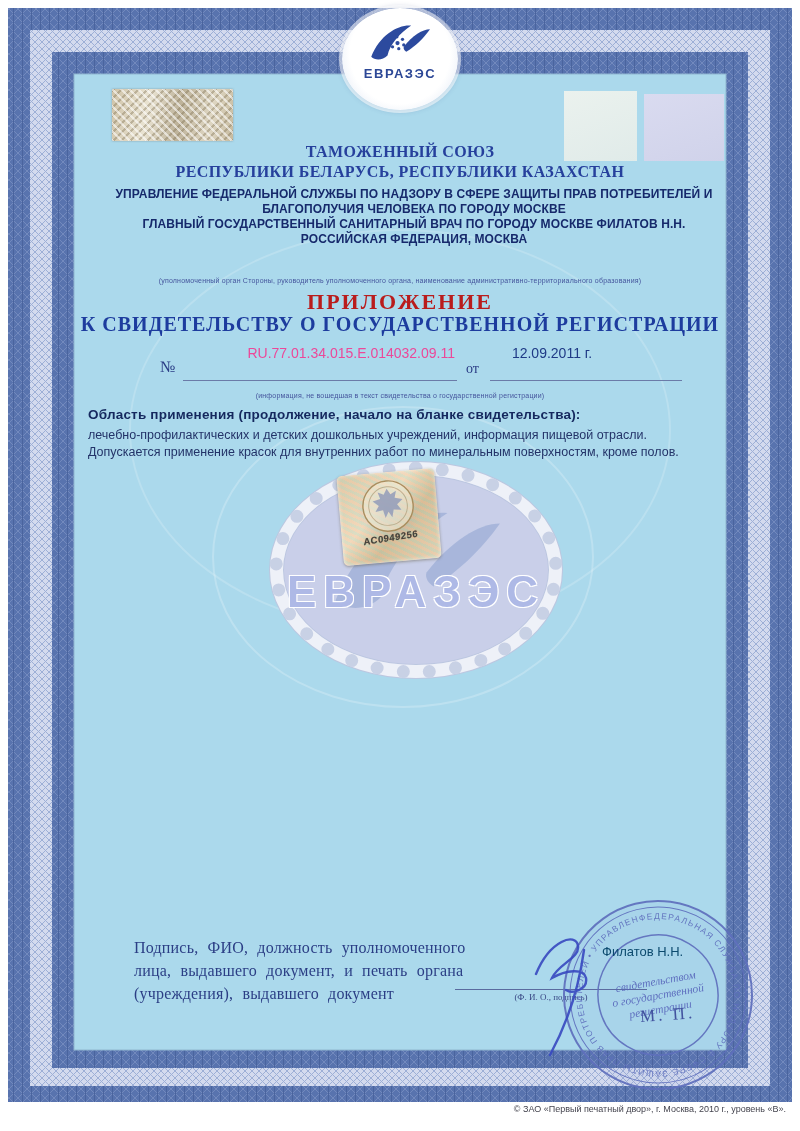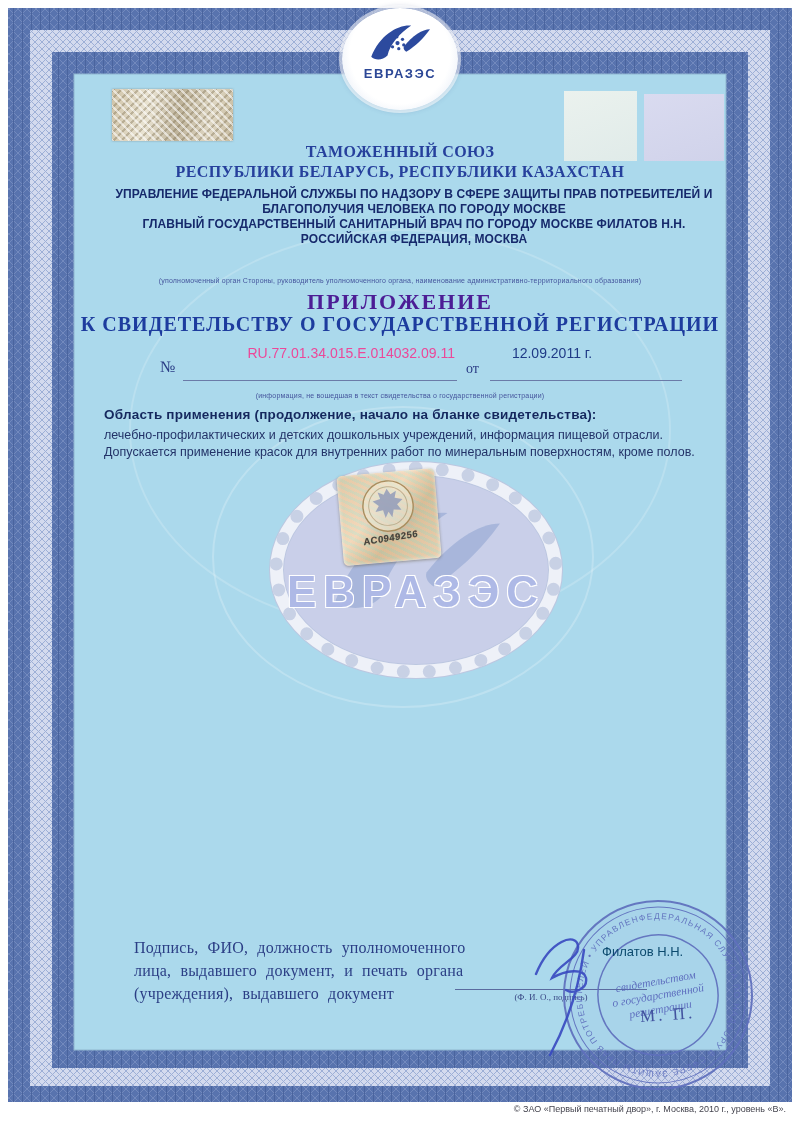--- a/index.html
+++ b/index.html
@@ -36,34 +36,34 @@
   .hdr-overlap{position:relative;margin-top:2px;}
   .hdr-overlap .hdr-serif{position:absolute;left:0;top:0;width:100%;opacity:.92;}
   .hdr-sans{position:relative;padding-top:3px;font-size:12px;line-height:15px;font-weight:bold;
     color:#16296b;letter-spacing:.1px;padding-left:28px;}
 
   .footnote{width:652px;left:74px;text-align:center;font-size:7px;color:#44549c;
     letter-spacing:.2px;z-index:4;}
 
   
   .title1{left:74px;top:289px;width:652px;text-align:center;font-family:"Liberation Serif",serif;
-    font-weight:bold;font-size:22px;color:#4c1d95;letter-spacing:2px;z-index:4;}
+    font-weight:bold;font-size:22px;color:#b91c1c;letter-spacing:2px;z-index:4;}
   .title2{left:74px;top:313px;width:652px;text-align:center;font-family:"Liberation Serif",serif;
     font-weight:bold;font-size:20px;color:#1d3c9e;letter-spacing:1px;z-index:4;}
 
   
   .no-label{left:160px;top:358px;font-family:"Liberation Serif",serif;font-size:16px;color:#2a3c85;z-index:4;}
   .num-value{left:183px;top:345px;width:272px;text-align:right;font-size:14px;color:#ec4899;z-index:4;}
   .num-line{left:183px;top:380px;width:274px;height:0;border-top:1px solid #6b7ba8;z-index:4;}
   .ot-label{left:466px;top:361px;font-family:"Liberation Serif",serif;font-size:14px;color:#2a3c85;z-index:4;}
   .date-value{left:472px;top:345px;width:160px;text-align:center;font-size:14px;color:#1f3a86;z-index:4;}
   .date-line{left:490px;top:380px;width:192px;height:0;border-top:1px solid #6b7ba8;z-index:4;}
 
   
-  .scope{left:104px;top:407px;width:606px;z-index:4;}
+  .scope{left:88px;top:407px;width:606px;z-index:4;}
   .scope-h{font-size:13.5px;font-weight:bold;color:#15285e;letter-spacing:.2px;}
   .scope-b{font-size:12.5px;color:#233368;line-height:17px;margin-top:5px;}
 
   
   .wm-ellipse{left:270px;top:462px;width:266px;height:190px;border-radius:50%;
     border:13px solid #eef1f8;background:#c9cfe9;z-index:2;
     box-shadow:0 0 0 1px #bcc7e0, inset 0 0 0 1px #bcc7e0;}
   .wm-ellipse::before{content:"";position:absolute;inset:-13px;border-radius:50%;
     border:13px dotted rgba(170,182,214,.55);}
   .wm-swoosh{position:absolute;left:28px;top:12px;opacity:.55;}

